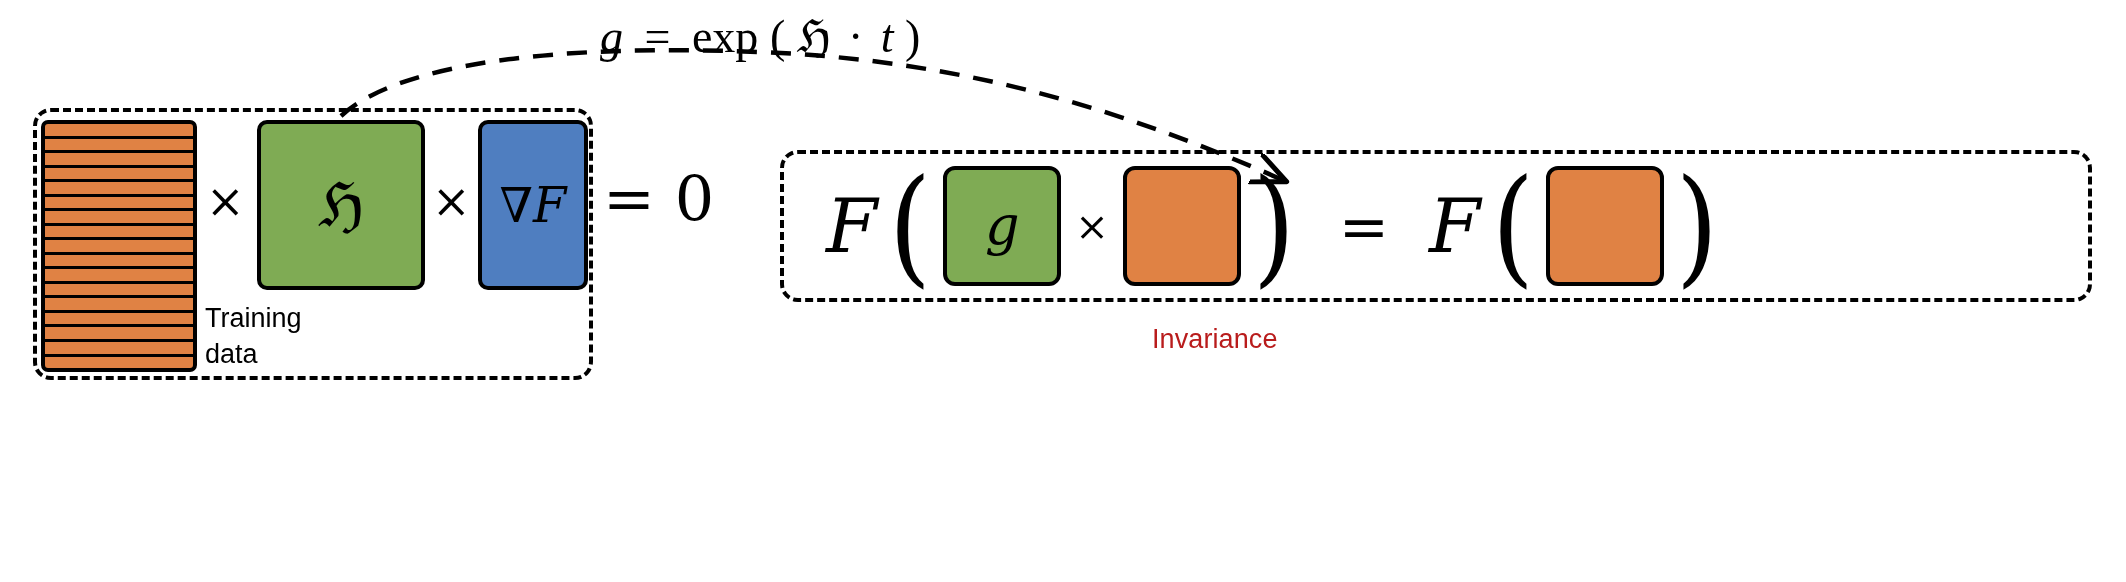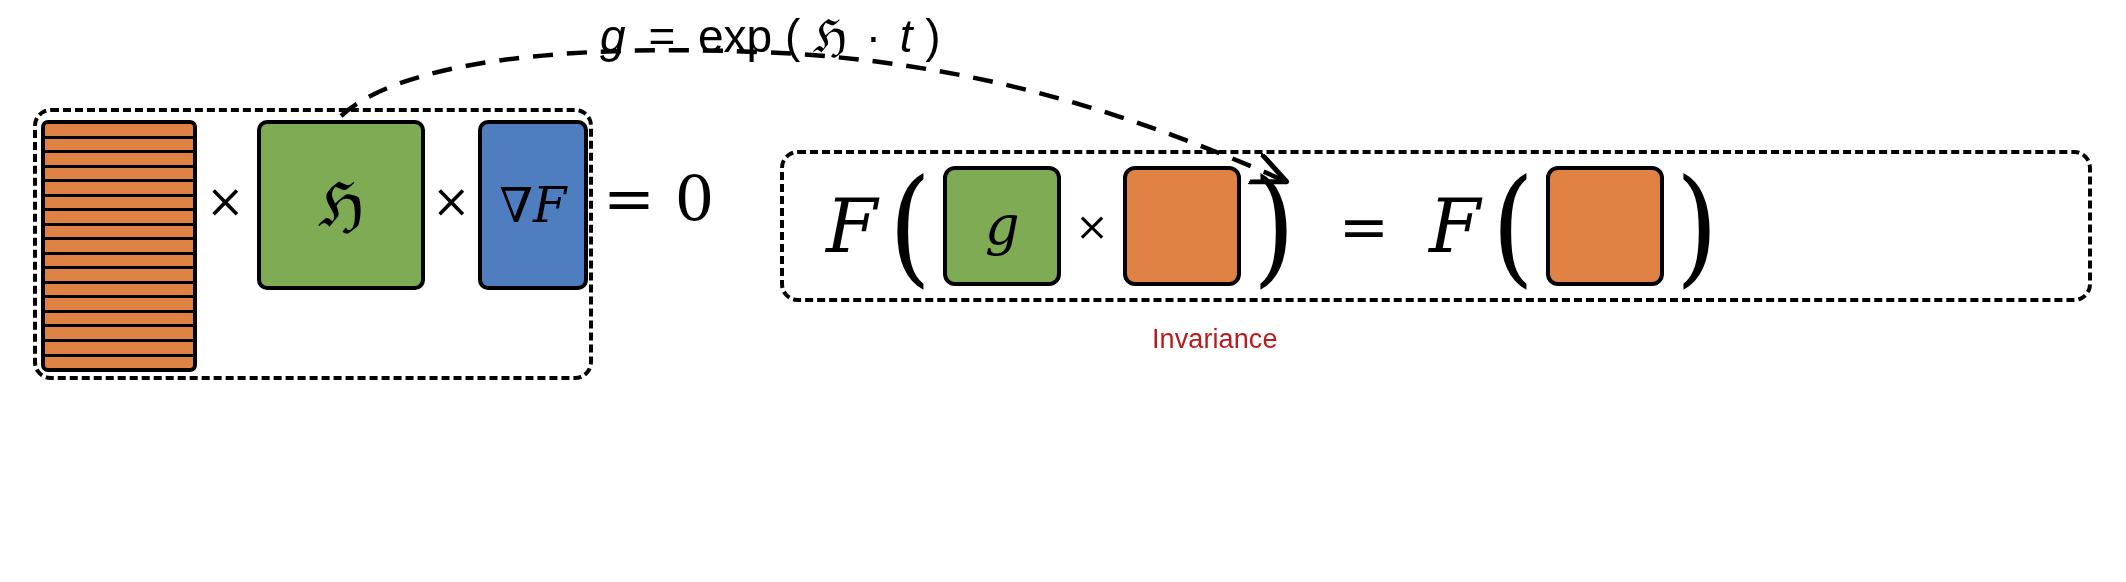--- a/index.html
+++ b/index.html
@@ -91,21 +91,21 @@
     white-space: nowrap;
   }
   #times-1 { left: 206px; top: 178px; font-size: 46px; }
   #times-2 { left: 432px; top: 178px; font-size: 46px; }
   #equals-0 { left: 603px; top: 168px; font-size: 62px; }
 
   
   #top-formula {
     position: absolute;
     left: 600px; top: 3px;
-    font-family: Liberation Sans, sans-serif;
+    font-family: Liberation Serif, serif;
     font-size: 46px;
     white-space: nowrap;
     color: #000;
   }
   #top-formula .it { font-style: italic; }
   #top-formula .rm { font-style: normal; }
 
   
   #arrow-layer {
     position: absolute; left: 0; top: 0;
@@ -227,20 +227,24 @@
   </div>
 
   <div class="op" id="times-2">×</div>
 
   <div id="gradf-block" class="block blue">
     <div class="block-glyph" id="gradf-glyph">∇F</div>
   </div>
 
   <div class="op" id="equals-0">= 0</div>
 
+  <div style="position:absolute; left:205px; top:300px; font-size:27px; line-height:1.35;">
+    <div>Training</div>
+    <div>data</div>
+  </div>
 
 
   <div id="invariance-box" class="dashed-box"></div>
 
   <div id="invariance-eq">
     <span class="sp-m"></span>
     <span class="big-f">F</span>
     <span class="sp-xs"></span>
     <span class="paren">(</span>
     <span class="sp-xs"></span>

